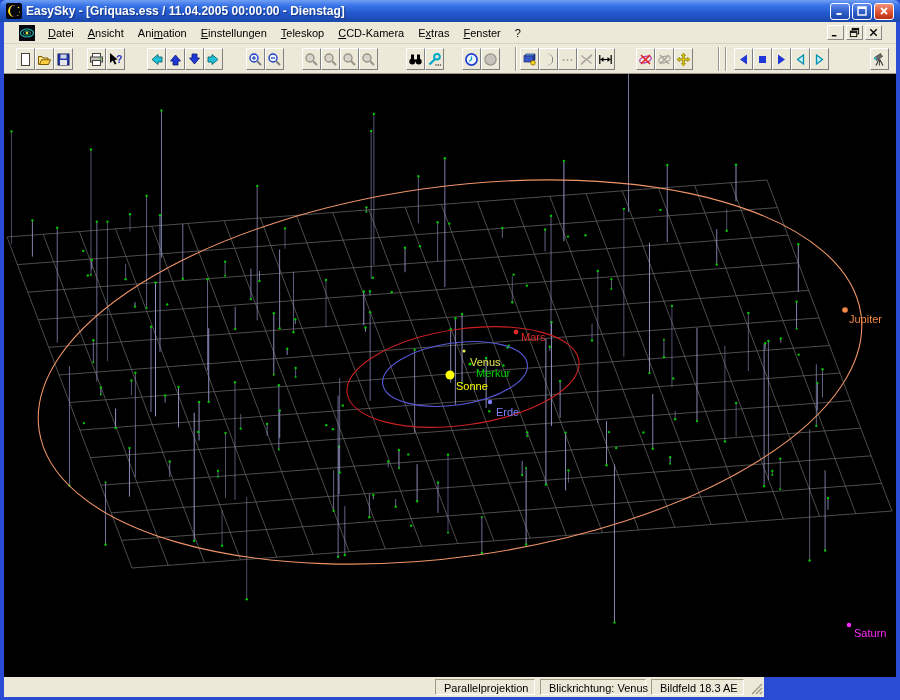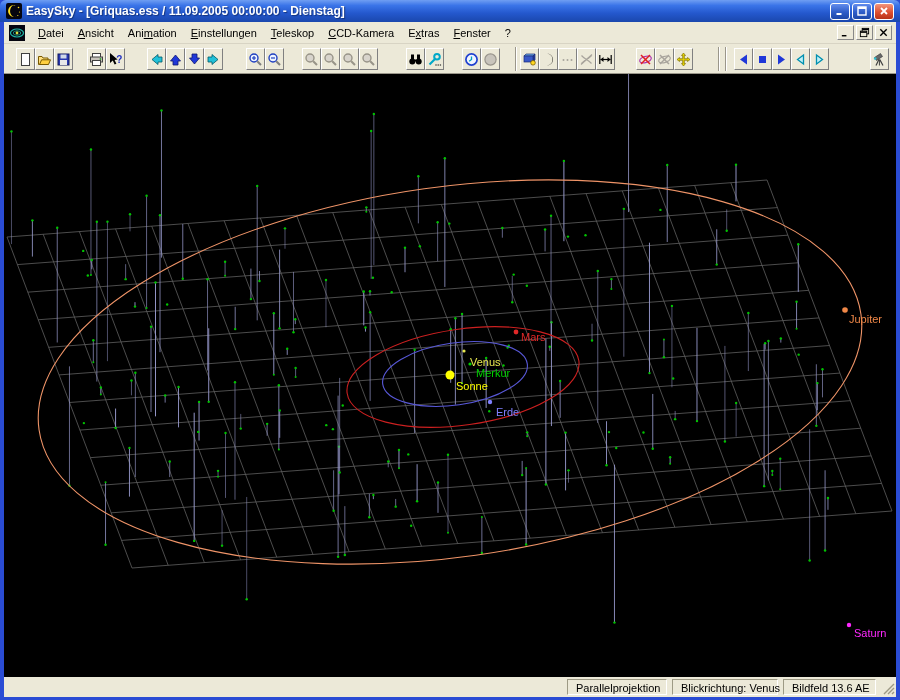--- a/index.html
+++ b/index.html
@@ -22,21 +22,21 @@
   .titlebtns{display:flex;gap:2px;margin-right:2px;}
   .tbtn{
     width:20px;height:17px;border-radius:3px;border:1px solid #fff;
     background:linear-gradient(180deg,#628cec,#2d5cc8 55%,#1e48a8);
     display:flex;align-items:center;justify-content:center;padding:0;
   }
   .tbtn.close{background:linear-gradient(180deg,#f0967e,#dd4f31 55%,#b83318);}
   
   .menubar{
     position:absolute;left:4px;top:22px;width:892px;height:22px;
-    background:#ece9d8;display:flex;align-items:center;padding:0 2px;
+    background:#ece9d8;display:flex;align-items:center;padding:0 12px;
     border-bottom:1px solid #d8d4c4;
   }
   .docicon{width:16px;height:16px;margin:0 6px 0 3px;flex:0 0 auto;}
   .menu-items{display:flex;align-items:center;height:100%;flex:1 1 auto;}
   .menu-item{
     padding:3px 7px;font-size:11px;color:#000;white-space:nowrap;cursor:default;
   }
   .menu-item .u{text-decoration:underline;}
   .childbtns{display:flex;gap:2px;margin-right:2px;}
   .cbtn{
@@ -60,21 +60,21 @@
     border-left:1px solid #9a968a;border-right:1px solid #fff;
   }
   
   .sky{
     position:absolute;left:4px;top:74px;width:892px;height:603px;
     background:#000;
   }
   .sky svg{display:block;width:892px;height:603px;}
   
   .statusbar{
-    position:absolute;left:4px;top:677px;width:892px;height:20px;
+    position:absolute;left:4px;top:677px;width:760px;height:20px;
     background:#ece9d8;display:flex;align-items:center;padding:2px 1px 2px 2px;
     font-size:11px;color:#000;
   }
   .sb-fill{flex:1 1 auto;height:16px;}
   .sb-panel{
     height:16px;line-height:14px;padding:1px 8px;margin-left:5px;white-space:nowrap;
     border:1px solid;border-color:#9d9a84 #fff #fff #9d9a84;text-align:center;
   }
   .sb-grip{width:16px;height:16px;margin-left:3px;position:relative;}
 </style>
@@ -86,21 +86,21 @@
   <div class="titlebar">
     <span class="appicon">
       <svg viewBox="0 0 16 16">
           <rect x="0" y="0" width="16" height="16" rx="2" fill="#05050f"></rect>
           <path d="M10.5 2.5 A6 6 0 1 0 10.5 13.5 A4.6 6 0 1 1 10.5 2.5 Z" fill="#ffe020"></path>
           <circle cx="12.5" cy="4.5" r="0.8" fill="#ffe020"></circle>
           <circle cx="13.5" cy="9" r="0.6" fill="#ffe020"></circle>
           <circle cx="11.8" cy="12.5" r="0.6" fill="#ffe020"></circle>
         </svg>
     </span>
-    <span class="title-text">EasySky - [Griquas.ess / 11.09.2005 00:00:00 - Dienstag]</span>
+    <span class="title-text">EasySky - [Griquas.ess / 11.04.2005 00:00:00 - Dienstag]</span>
     <span class="titlebtns">
       <button class="tbtn">
         <svg viewBox="0 0 12 12" width="12" height="12">
             <line x1="2.5" y1="9" x2="7.5" y2="9" stroke="#fff" stroke-width="2"></line>
           </svg>
       </button>
       <button class="tbtn">
         <svg viewBox="0 0 12 12" width="12" height="12">
             <rect x="2" y="2" width="8" height="8" fill="none" stroke="#fff" stroke-width="1.4"></rect>
             <line x1="2" y1="3" x2="10" y2="3" stroke="#fff" stroke-width="2"></line>
@@ -781,21 +781,21 @@
           <circle cx="849" cy="625" r="2.2" fill="#ff28ff"></circle>
           <text x="854" y="637" fill="#ff28ff" font-size="11" font-family="Liberation Sans, sans-serif">Saturn</text>
         </g>
       </svg>
   </div>
 
   <div class="statusbar">
     <div class="sb-fill"></div>
     <div class="sb-panel" style="width:100px">Parallelprojektion</div>
     <div class="sb-panel" style="width:106px">Blickrichtung: Venus</div>
-    <div class="sb-panel" style="width:93px">Bildfeld 13.6 AE</div>
+    <div class="sb-panel" style="width:93px">Bildfeld 18.3 AE</div>
     <div class="sb-grip">
       <svg viewBox="0 0 16 16" width="16" height="16">
           <path d="M15 5 L5 15 M15 9 L9 15 M15 13 L13 15" stroke="#9d9a84" stroke-width="1.4"></path>
         </svg>
     </div>
   </div>
 
 </div>
 
 </body></html>

